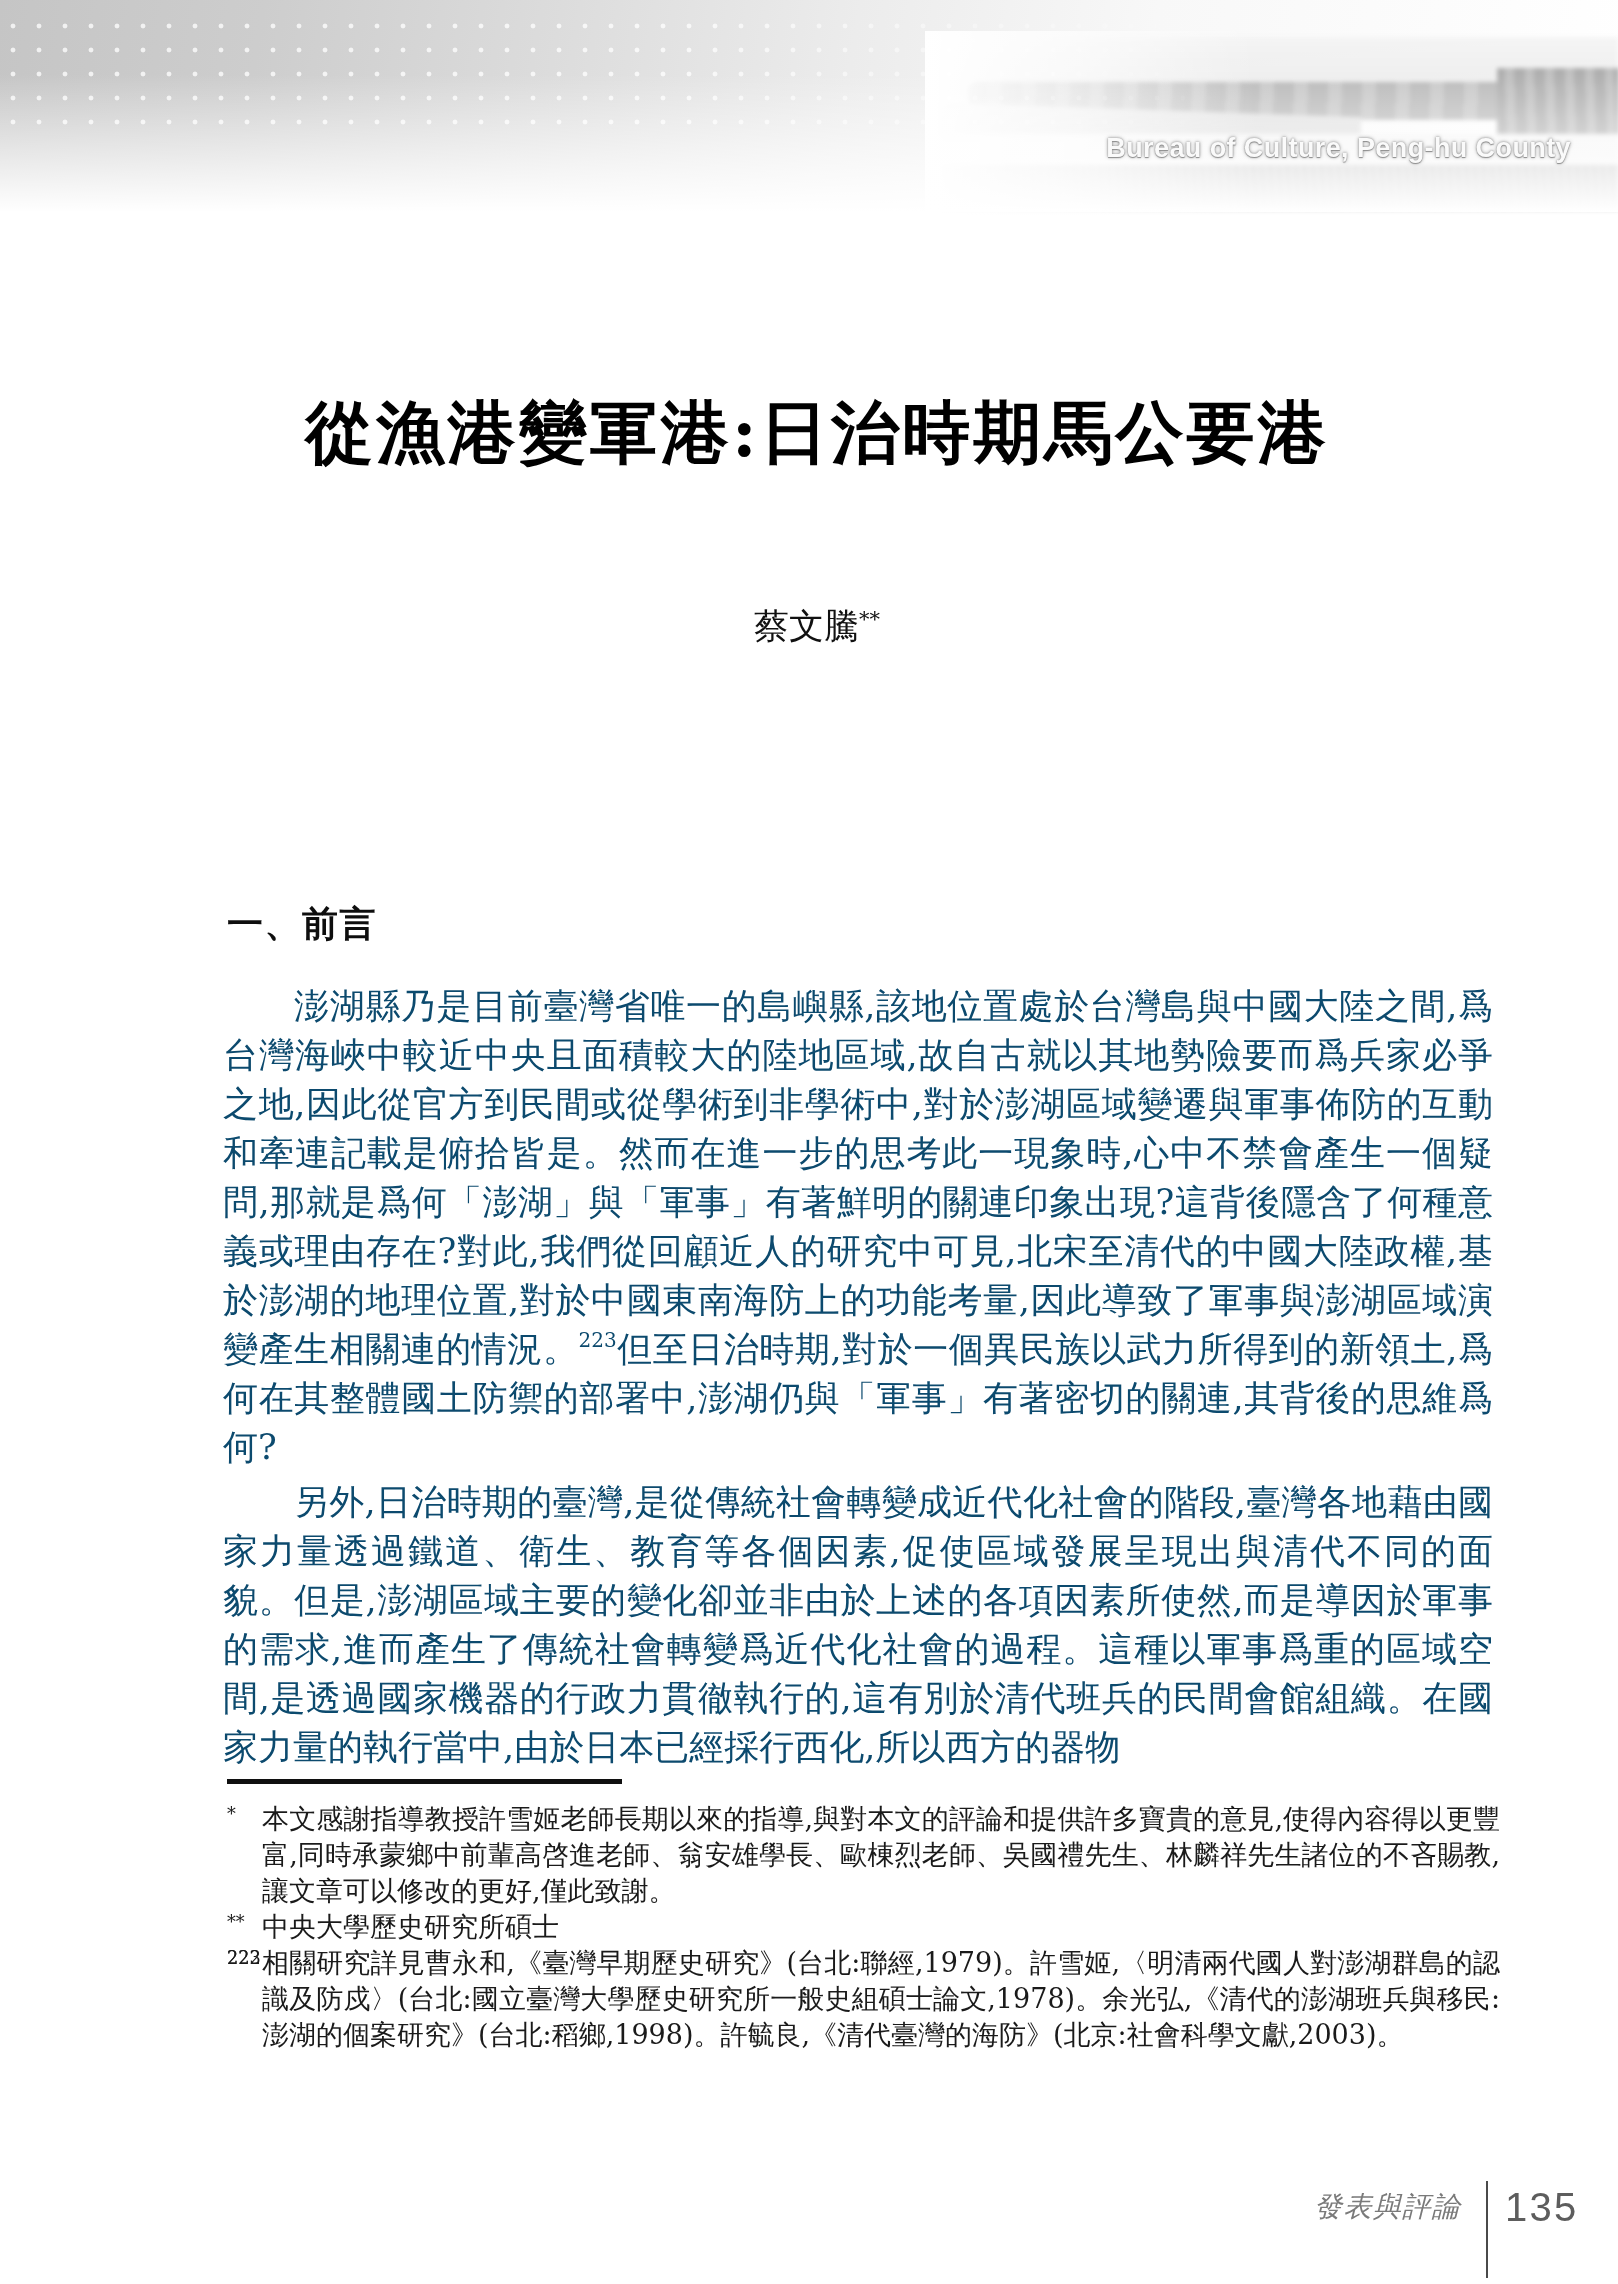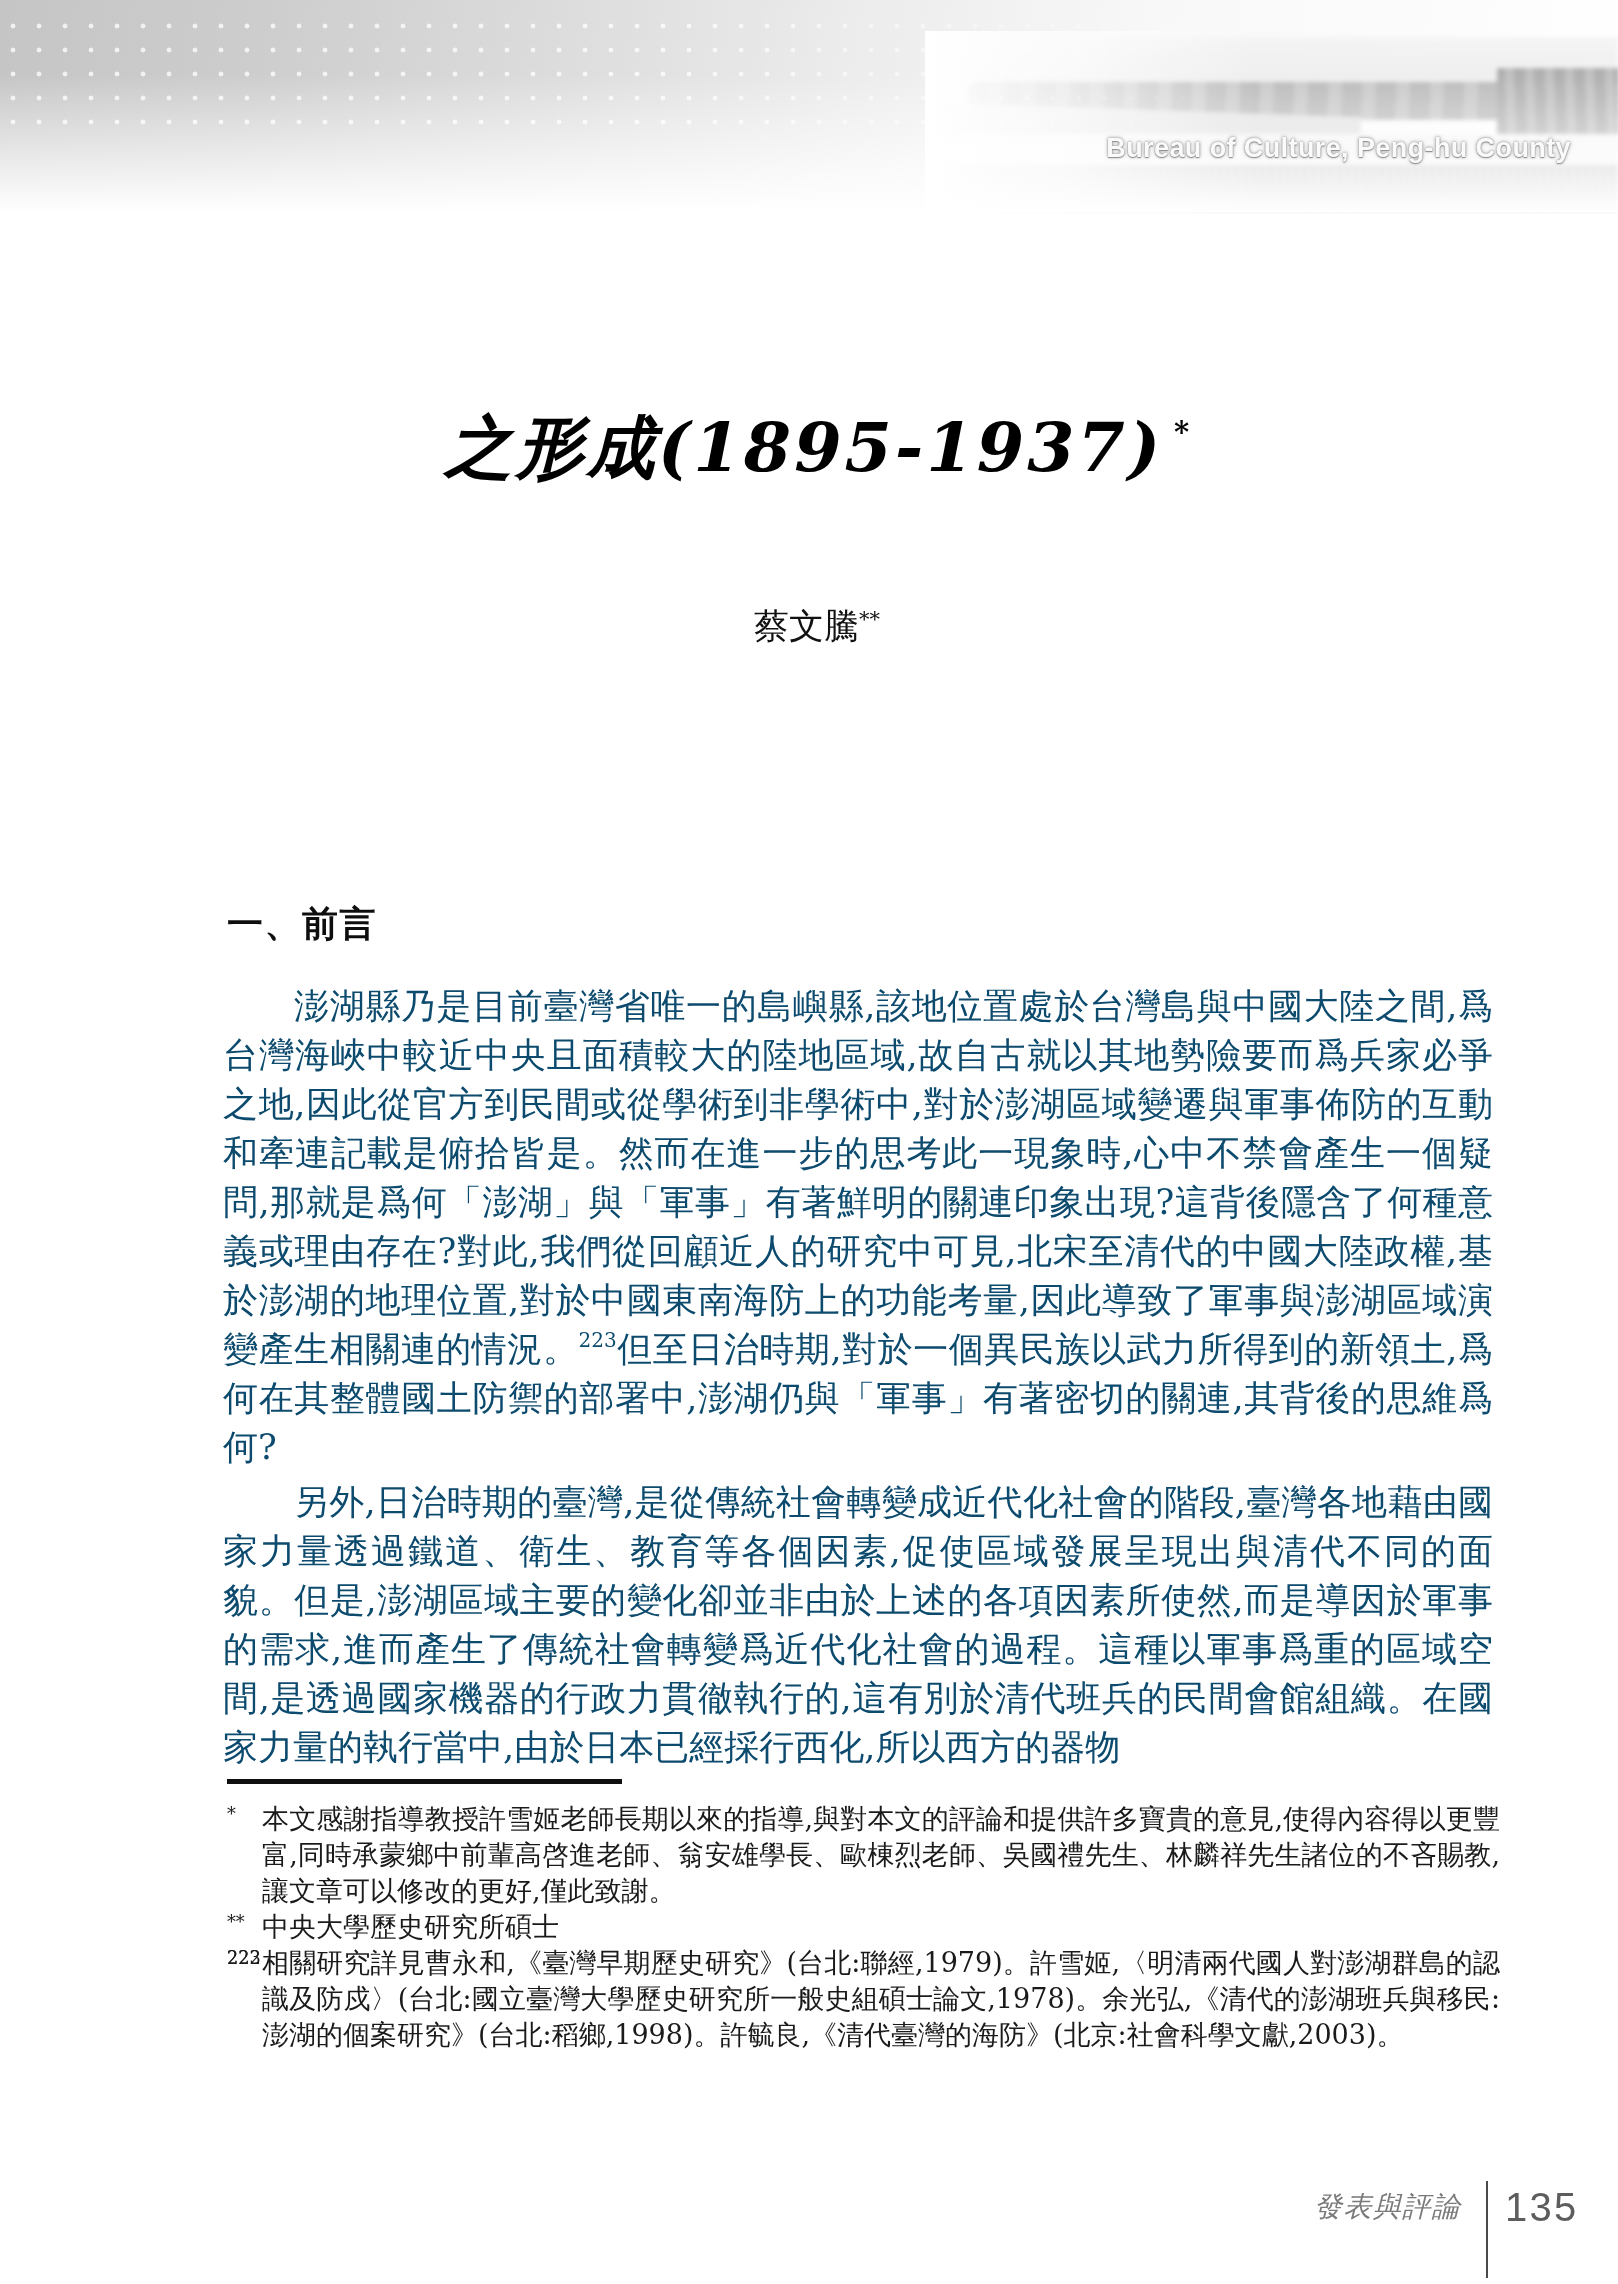--- a/index.html
+++ b/index.html
@@ -124,21 +124,21 @@
       <div class="photo-band"></div>
       <div class="photo-grass"></div>
     </div>
     <div class="photo-left-fade"></div>
     <div class="dot-grid"></div>
     <div class="header-fade"></div>
     <div class="header-caption">Bureau of Culture, Peng-hu County</div>
   </div>
 
   <div class="title">
-    <div><span class="years">之形成(1895-1937)</span><sup>*</sup></div>
+    <div>從漁港變軍港:日治時期馬公要港</div>
   </div>
 
   <div class="author"><span>蔡文騰</span><sup>**</sup></div>
 
 
   <div class="section-heading">一、前言</div>
 
   <p class="para para1"><span>澎湖縣乃是目前臺灣省唯一的島嶼縣,該地位置處於台灣島與中國大陸之間,爲台灣海峽中較近中央且面積較大的陸地區域,故自古就以其地勢險要而爲兵家必爭之地,因此從官方到民間或從學術到非學術中,對於澎湖區域變遷與軍事佈防的互動和牽連記載是俯拾皆是。然而在進一步的思考此一現象時,心中不禁會產生一個疑問,那就是爲何「澎湖」與「軍事」有著鮮明的關連印象出現?這背後隱含了何種意義或理由存在?對此,我們從回顧近人的研究中可見,北宋至清代的中國大陸政權,基於澎湖的地理位置,對於中國東南海防上的功能考量,因此導致了軍事與澎湖區域演變產生相關連的情況。</span><sup>223</sup><span>但至日治時期,對於一個異民族以武力所得到的新領土,爲何在其整體國土防禦的部署中,澎湖仍與「軍事」有著密切的關連,其背後的思維爲何?</span></p>
 
   <p class="para para2">另外,日治時期的臺灣,是從傳統社會轉變成近代化社會的階段,臺灣各地藉由國家力量透過鐵道、衛生、教育等各個因素,促使區域發展呈現出與清代不同的面貌。但是,澎湖區域主要的變化卻並非由於上述的各項因素所使然,而是導因於軍事的需求,進而產生了傳統社會轉變爲近代化社會的過程。這種以軍事爲重的區域空間,是透過國家機器的行政力貫徹執行的,這有別於清代班兵的民間會館組織。在國家力量的執行當中,由於日本已經採行西化,所以西方的器物</p>

